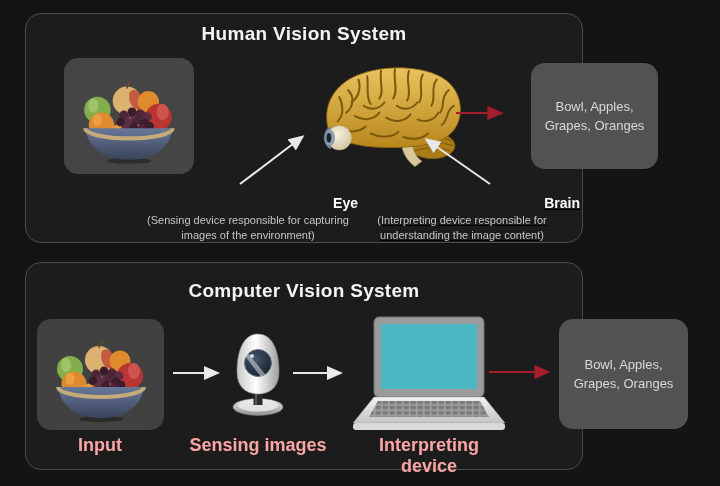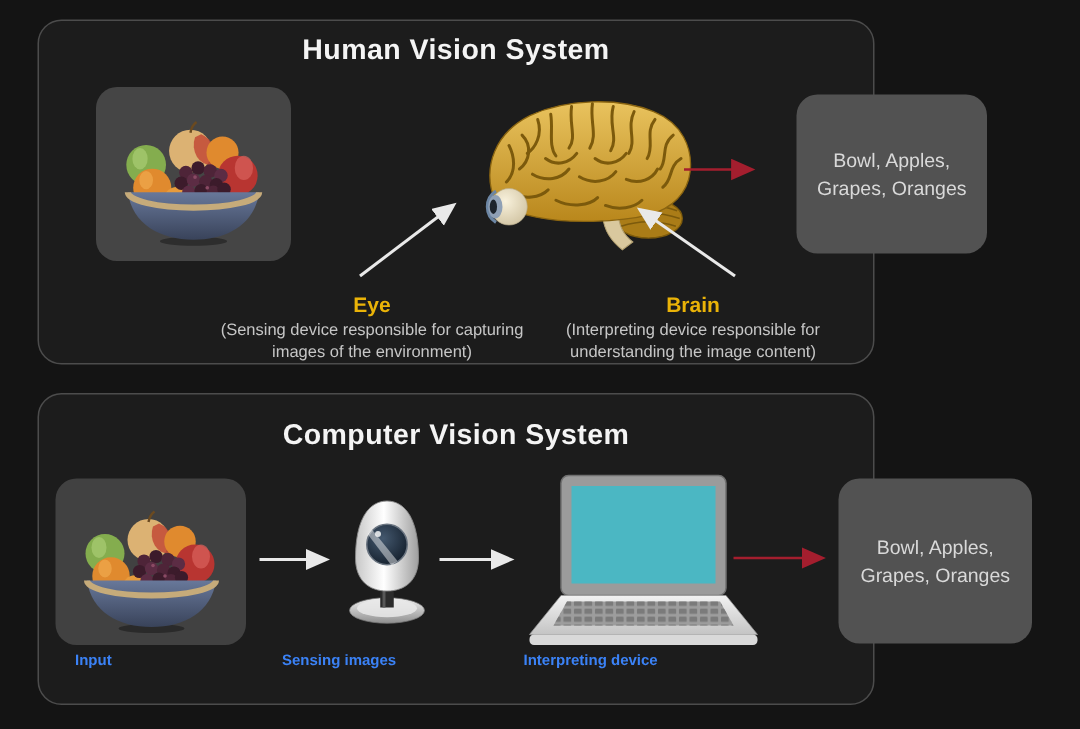--- a/index.html
+++ b/index.html
@@ -30,25 +30,25 @@
   .output-box span{display:block;max-width:106px;}
   .brain-svg{position:absolute;left:287px;top:50px;}
   .camera-svg{position:absolute;left:229px;top:328px;}
   .laptop-svg{position:absolute;left:321px;top:52px;}
   .arrow-layer{position:absolute;left:0;top:0;pointer-events:none;}
   .arrow-white{stroke:var(--white-arrow);stroke-width:2;}
   .arrow-red{stroke:var(--red-arrow);stroke-width:1.8;}
   .mk-white{fill:var(--white-arrow);} .mk-red{fill:var(--red-arrow);}
   .callout{position:absolute;text-align:center;}
   .eye-callout{left:112px;top:181px;width:220px;}
-  .brain-callout{left:318px;top:181px;width:236px;}
-  .callout-title{font-size:14px;font-weight:700;color:#eab308;margin-bottom:2px;}
+  .brain-callout{left:318px;top:181px;width:236px;text-decoration:underline;}
+  .callout-title{font-size:14px;font-weight:700;color:#ffffff;margin-bottom:2px;text-align:right;}
   .callout-desc{font-size:11px;color:#c6c6c6;line-height:1.4;}
-  .flow-label{position:absolute;top:172px;text-align:left;font-size:10px;
-              font-weight:700;color:#3b82f6;}
+  .flow-label{position:absolute;top:172px;text-align:center;font-size:18px;
+              font-weight:700;color:#fca5a5;}
   .label-input{left:24px;width:100px;}
   .label-sensing{left:162px;width:140px;}
   .label-interpreting{left:323px;width:160px;}
   .label-output{left:547px;width:100px;}
   .laptop-screen{fill:var(--laptop-screen-teal);}
   .hidden-defs{position:absolute;width:0;height:0;}
 </style>
 </head>
 <body>
 

